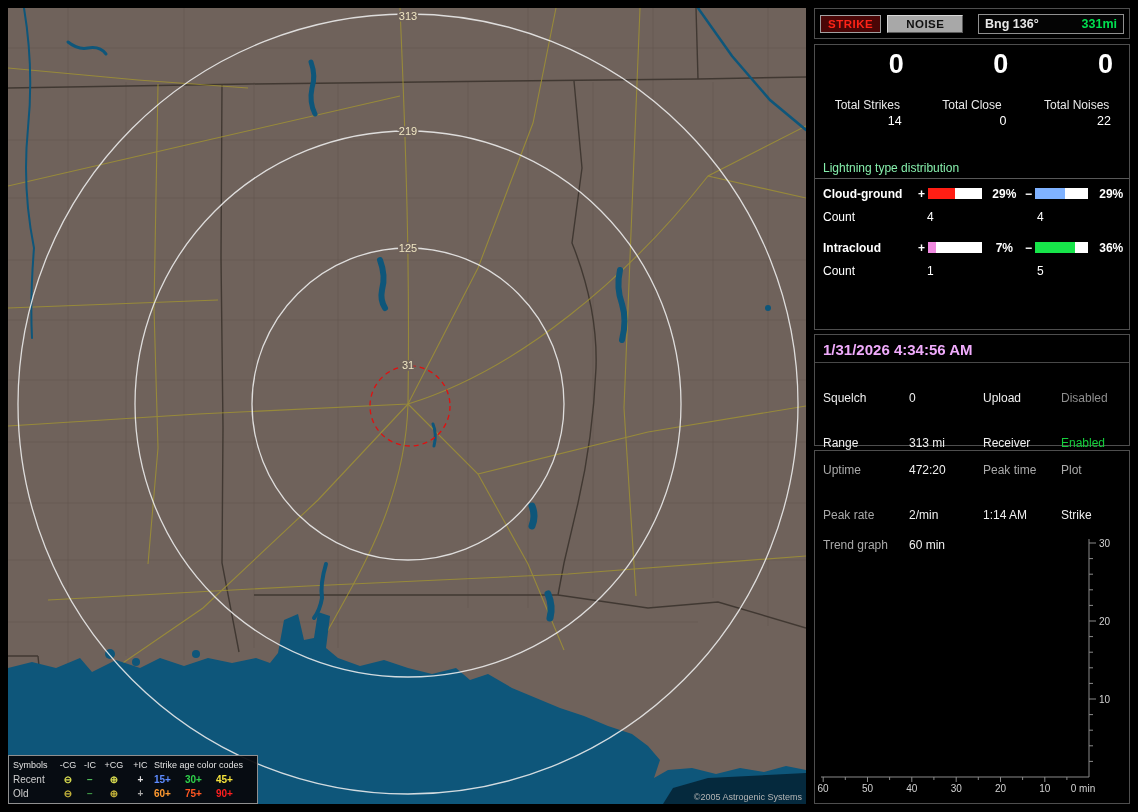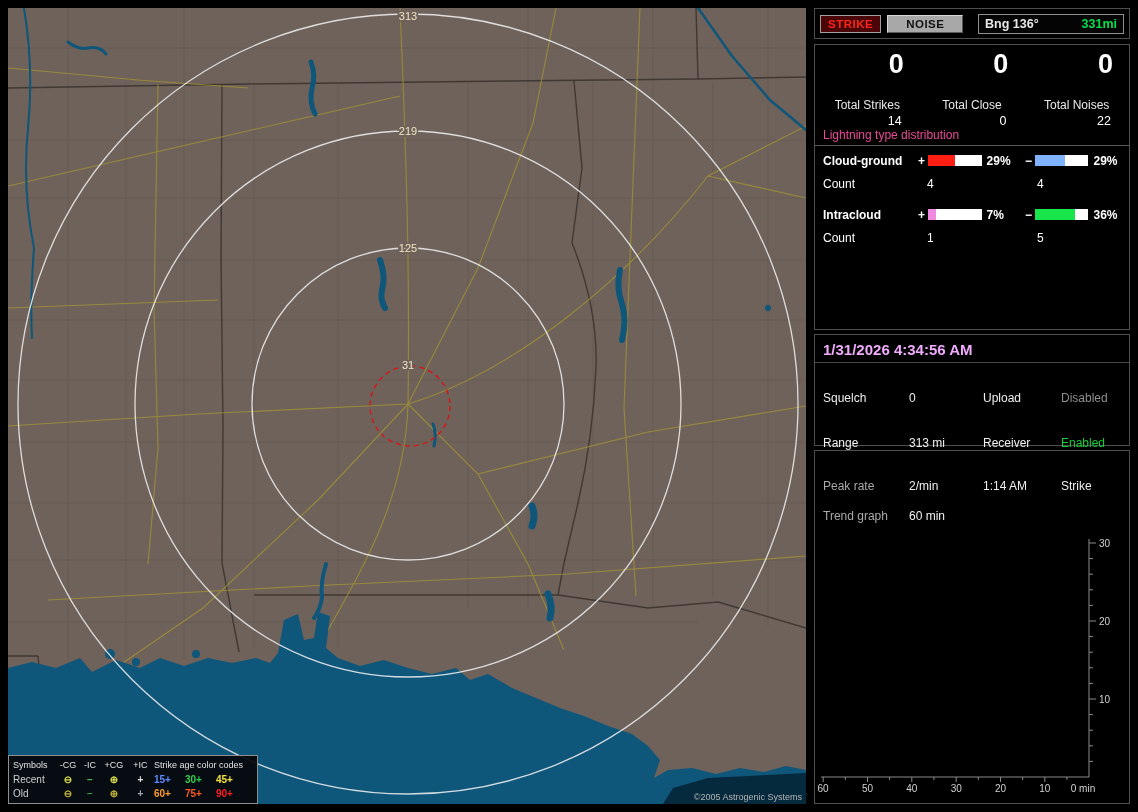--- a/index.html
+++ b/index.html
@@ -40,27 +40,27 @@
   .rate-row { margin-top:13px; }
   .rate-col { text-align:center; }
   .badge { display:inline-block; background:#9e9e9e; color:#000; font-size:11px; padding:1px 6px 2px;
            border:1px solid; border-color:#d6d6d6 #585858 #585858 #d6d6d6; }
   .zero-row { margin-top:5px; }
   .big-zero { text-align:right; padding-right:16px; font-size:27px; font-weight:bold; color:#fff; line-height:28px; }
   .tlabel-row { margin-top:20px; }
   .tlabel { text-align:center; color:#eaeaea; }
   .tval-row { margin-top:2px; }
   .tval { text-align:right; padding-right:18px; color:#fff; font-size:12.5px; }
-  .dist-title { padding:0 0 3px 8px; color:#ec4899; border-bottom:1px solid #585858; }
+  .dist-title { margin-top:33px; padding:0 0 3px 8px; color:#86efac; border-bottom:1px solid #585858; }
   .dist-row { display:flex; align-items:center; padding-left:8px; margin-top:7px; height:15px; }
   .dist-label { width:96px; font-weight:bold; color:#fff; }
   .sign { width:13px; text-align:center; font-weight:bold; color:#fff; }
   .bar { width:56px; height:11px; background:#fff; position:relative; }
   .bar-fill { position:absolute; left:0; top:0; bottom:0; }
-  .pct { width:37px; padding-left:5px; font-weight:bold; color:#fff; }
+  .pct { width:37px; padding-left:5px; font-weight:bold; color:#fff;text-align:center; }
   .count-row { display:grid; grid-template-columns:104px 110px 1fr; padding-left:8px; margin-top:9px; height:15px; color:#fff; }
   .sec-status { top:326px; height:112px; }
   .datetime { color:#f0abfc; font-weight:bold; font-size:15px; padding:6px 8px 4px; border-bottom:1px solid #484848; }
   .grid4 { display:grid; grid-template-columns:86px 74px 78px 1fr; padding-left:8px; line-height:20px;margin-top:25px; }
   .status-rows { margin-top:6px; }
   .sec-info { top:442px; height:354px; }
   .info-top { margin-top:9px; }
   .trend-row { margin-top:10px; }
   .lbl { color:#a9a9a9; }
   .val { color:#efefef; }
@@ -258,20 +258,26 @@
         <div class="grid4">
           <span class="val">Range</span>
           <span class="val">313 mi</span>
           <span class="val">Receiver</span>
           <span style="color: rgb(21, 207, 60);">Enabled</span>
         </div>
       </div>
     </div>
 
     <div class="sec sec-info">
+      <div class="grid4 info-top">
+        <span class="lbl">Uptime</span>
+        <span class="val">472:20</span>
+        <span class="lbl">Peak time</span>
+        <span class="lbl">Plot</span>
+      </div>
       <div class="grid4">
         <span class="lbl">Peak rate</span>
         <span class="val">2/min</span>
         <span class="val">1:14 AM</span>
         <span class="val">Strike</span>
       </div>
       <div class="grid4 trend-row">
         <span class="lbl">Trend graph</span>
         <span class="val">60 min</span>
       </div>

